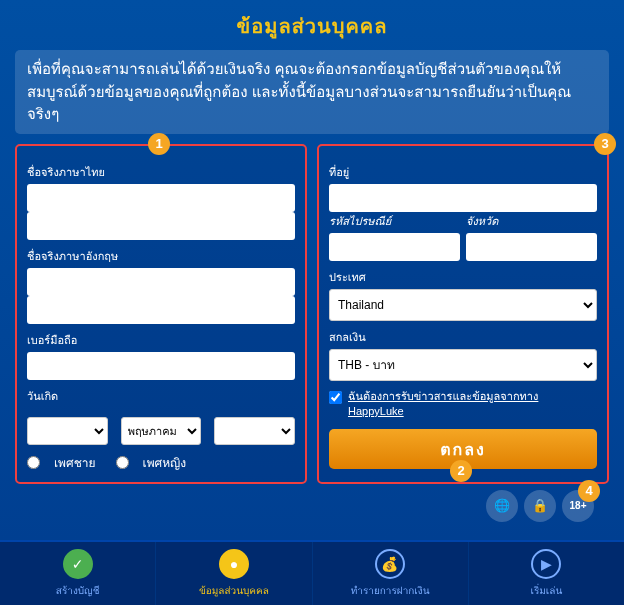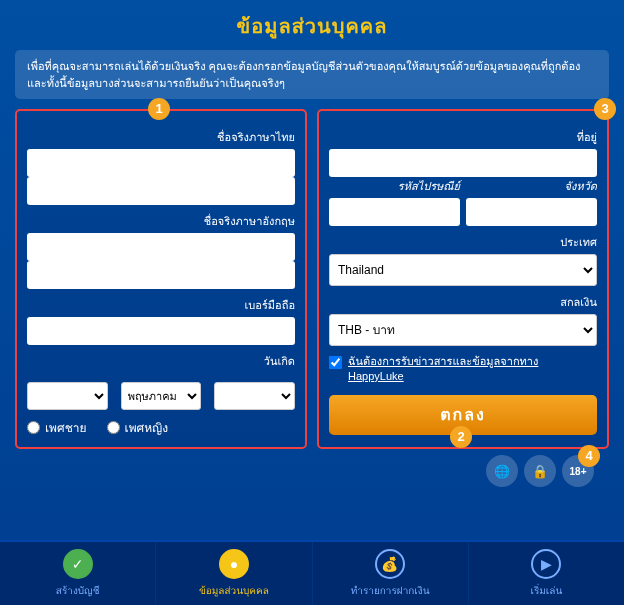--- a/index.html
+++ b/index.html
@@ -27,21 +27,21 @@
       font-size: 20px;
       font-weight: bold;
       margin-bottom: 8px;
       letter-spacing: 1px;
     }
     .info-box {
       background: rgba(255,255,255,0.15);
       border-radius: 5px;
       padding: 8px 12px;
       color: #fff;
-      font-size: 11px;
+      font-size: 15px;
       margin-bottom: 10px;
       line-height: 1.5;
     }
     .step-badge {
       display: inline-block;
       background: #f5a623;
       color: #fff;
       border-radius: 50%;
       width: 22px;
       height: 22px;
@@ -81,21 +81,20 @@
     .step-3-badge {
       position: absolute;
       top: -13px;
       right: -13px;
     }
     .field-label {
       color: #fff;
       font-size: 11px;
       margin-bottom: 3px;
       margin-top: 7px;
-      text-align: right;
     }
     .field-label:first-of-type {
       margin-top: 0;
       font-style: italic;
     }
     .form-input {
       width: 100%;
       height: 28px;
       border: none;
       border-radius: 3px;
@@ -136,21 +135,21 @@
       font-size: 11px;
       padding: 2px 2px;
     }
     .gender-row {
       display: flex;
       gap: 20px;
       margin-top: 8px;
     }
     .gender-option {
       display: flex;
-      gap: 5px;
+      gap: 14px;
       color: #fff;
       font-size: 12px;
     }
     .checkbox-row {
       display: flex;
       align-items: flex-start;
       gap: 6px;
       margin-top: 8px;
     }
     .checkbox-row input[type=checkbox] {

